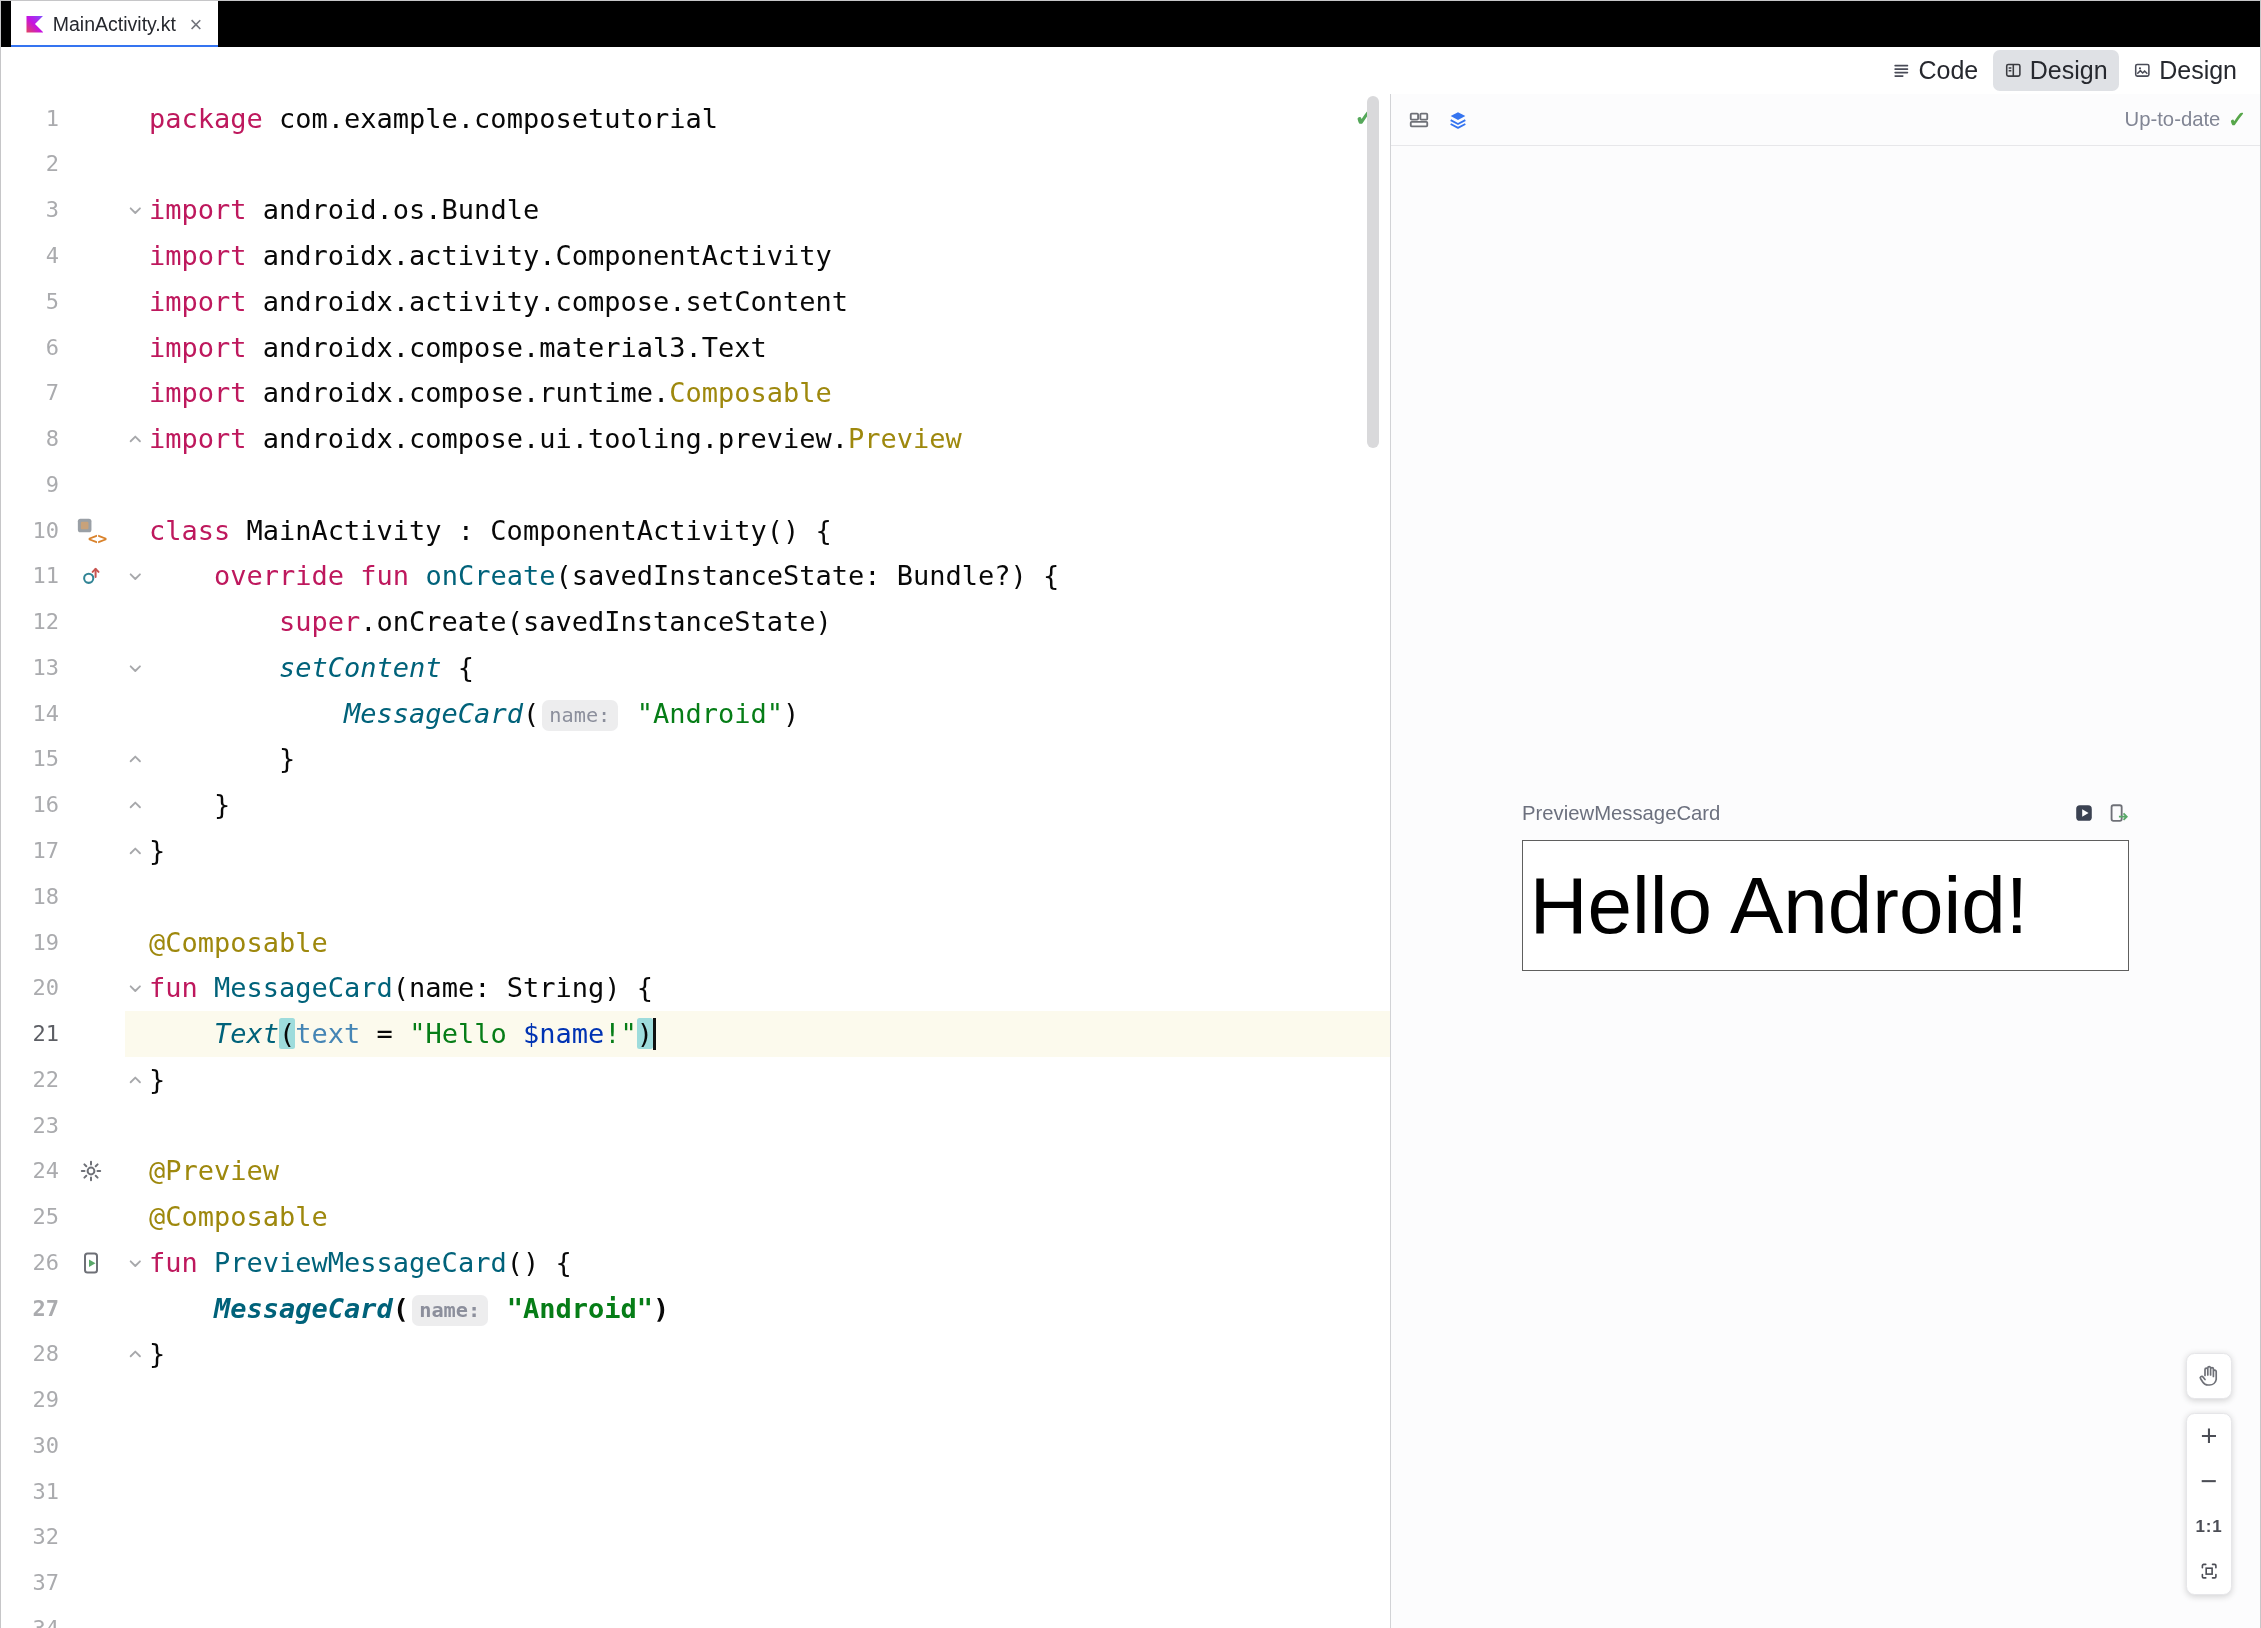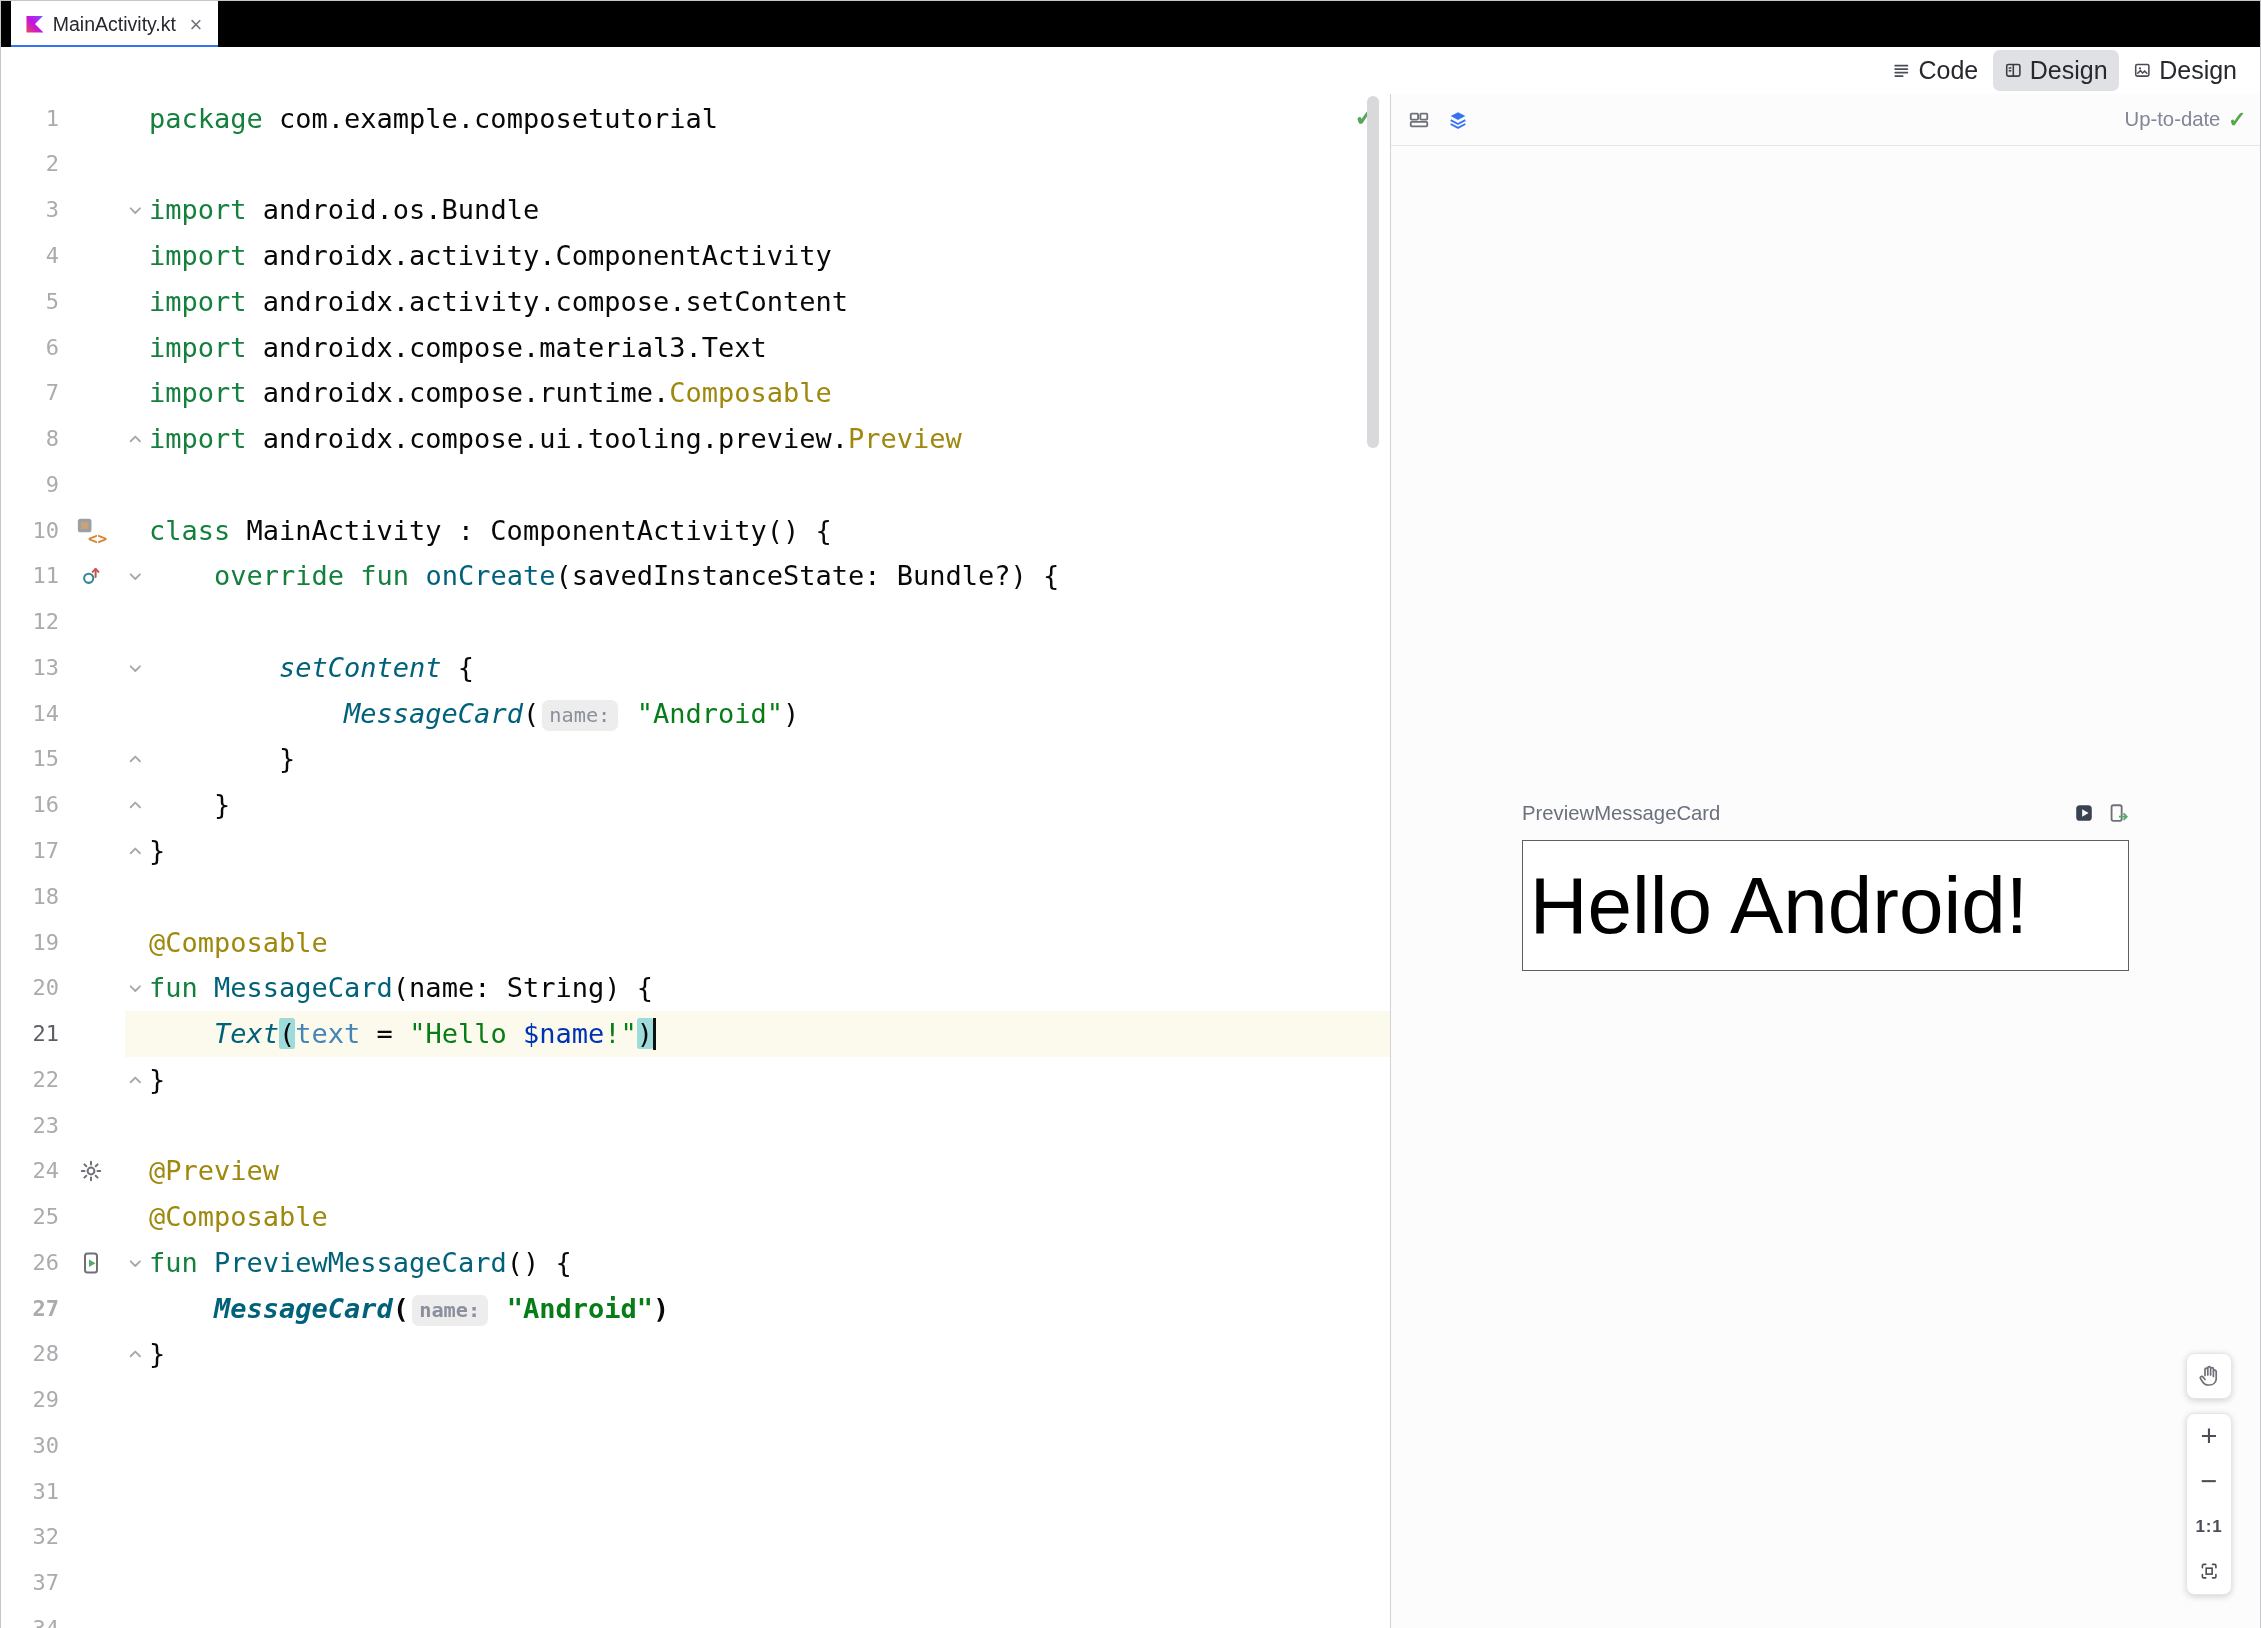--- a/index.html
+++ b/index.html
@@ -27,21 +27,21 @@
   .editor{position:absolute;left:0;top:93px;width:1389px;bottom:0;background:#fff;overflow:hidden;}
   #code-rows{position:absolute;left:0;top:0;width:100%;height:100%;}
   .crow{position:absolute;left:0;height:46px;width:100%;
         font-family:"DejaVu Sans Mono",monospace;font-size:27px;line-height:46px;}
   .crow.cur{background:linear-gradient(to right,transparent 124px,#FCFAED 124px);}
   .ln{position:absolute;left:0;top:0;width:58px;text-align:right;color:#aaabae;font-size:22px;}
   .cur .ln{color:#5c5e64;}
   .gic{position:absolute;left:69px;top:0;width:42px;height:46px;display:flex;align-items:center;justify-content:center;}
   .fold{position:absolute;left:122px;top:0;width:24px;height:46px;display:flex;align-items:center;justify-content:center;}
   .lt{position:absolute;left:148px;top:0;white-space:pre;color:#080808;}
-  .tk-kw{color:#15803d;}
+  .tk-kw{color:#be185d;}
   .tk-pl{color:#080808;}
   .tk-fn{color:#00627A;}
   .tk-call{color:#00627A;font-style:italic;}
   .tk-ann{color:#9E880D;}
   .tk-str{color:#067D17;}
   .tk-arg{color:#4585B5;}
   .tk-tmpl{color:#0033B3;}
   .tk-mb{color:#080808;background:#9EDCDC;border-radius:2.5px;}
   .tk-hint{display:inline-block;background:#ededee;color:#8c8f9c;border-radius:6.8px;
            font-size:20.3px;line-height:30.5px;padding:0 7.6px;margin:0 2.5px;vertical-align:middle;
@@ -192,20 +192,21 @@
           </span>
           <span class="fold">
             <svg width="18.6" height="18.6" viewBox="0 0 24 24" fill="none" stroke="#a7a8ab" stroke-width="2.4" stroke-linecap="round" stroke-linejoin="round">
               <path d="M6 9.5l6 6 6-6"></path>
             </svg>
           </span>
           <span class="lt"><span class="tk-pl">    </span><span class="tk-kw">override</span><span class="tk-pl"> </span><span class="tk-kw">fun</span><span class="tk-pl"> </span><span class="tk-fn">onCreate</span><span class="tk-pl">(savedInstanceState: Bundle?) {</span></span>
         </div>
         <div class="crow" style="top: 505px;">
           <span class="ln">12</span>
+          <span class="lt"><span class="tk-pl">        </span><span class="tk-kw">super</span><span class="tk-pl">.onCreate(savedInstanceState)</span></span>
         </div>
         <div class="crow" style="top: 551px;">
           <span class="ln">13</span>
           <span class="fold">
             <svg width="18.6" height="18.6" viewBox="0 0 24 24" fill="none" stroke="#a7a8ab" stroke-width="2.4" stroke-linecap="round" stroke-linejoin="round">
               <path d="M6 9.5l6 6 6-6"></path>
             </svg>
           </span>
           <span class="lt"><span class="tk-pl">        </span><span class="tk-call">setContent</span><span class="tk-pl"> {</span></span>
         </div>

